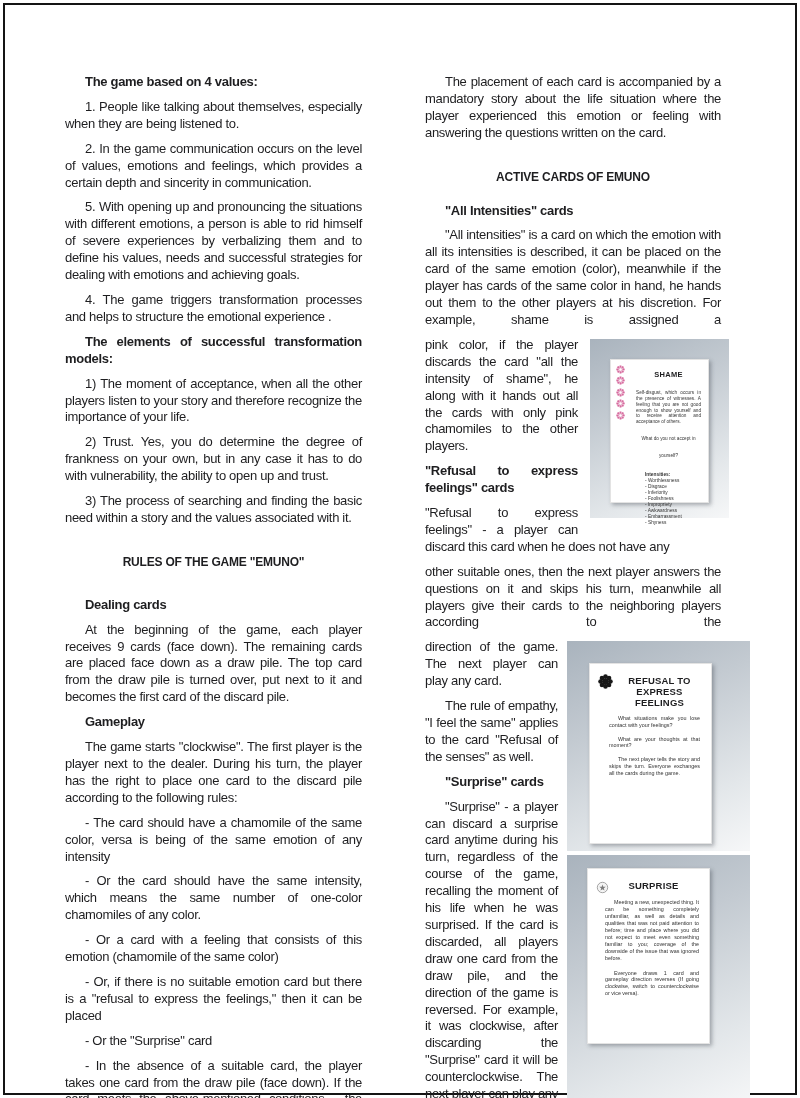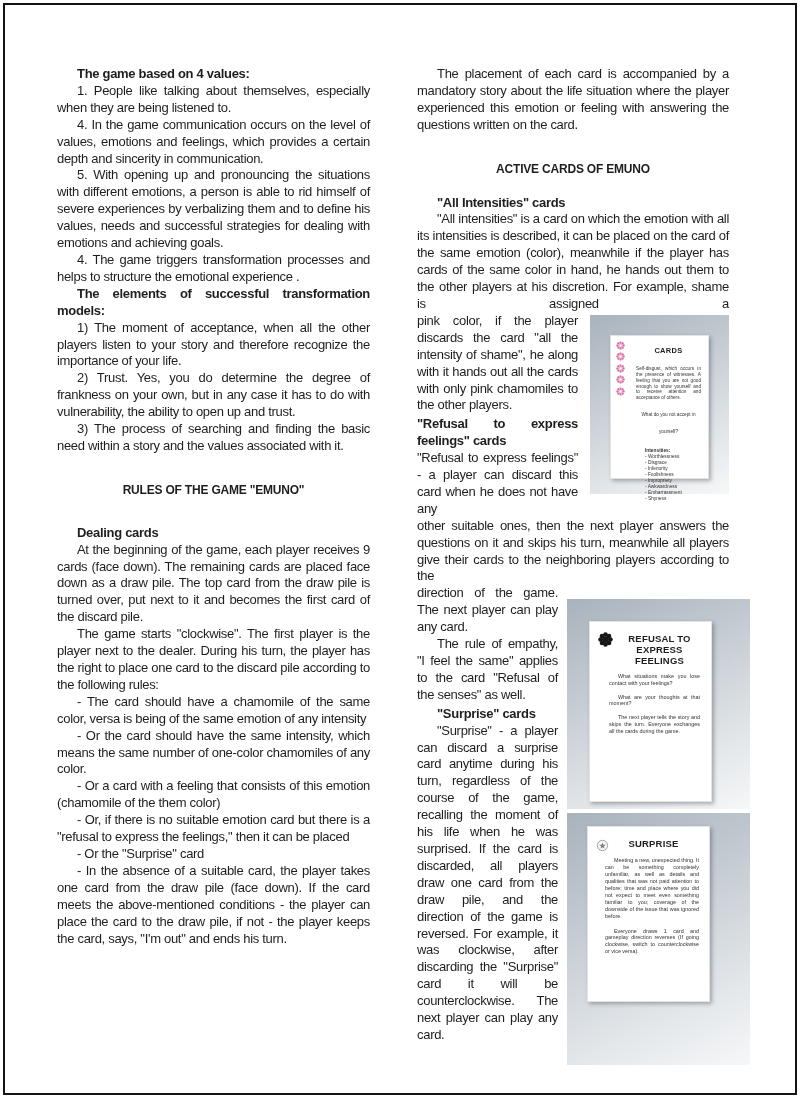--- a/index.html
+++ b/index.html
@@ -6,34 +6,34 @@
   body{background:#e9e9e9;}
   .page{
     position:relative;width:800px;height:1098px;background:#ffffff;
     overflow:hidden;font-family:"Liberation Sans",sans-serif;color:#1e1e20;
   }
   .page-frame{position:absolute;inset:3px;border:2px solid #141414;pointer-events:none;}
   .col{position:absolute;top:66px;font-size:13px;line-height:16.9px;
        letter-spacing:-0.3px;text-align:justify;}
   .col-left{left:57px;width:313px;}
   .col-right{left:417px;width:312px;}
-  .col p{margin:0;text-indent:20px;}
+  .col p{margin:8px;text-indent:20px;}
   p.cont{text-indent:0;}
   p.splitA{text-align-last:justify;}
   .b{font-weight:bold;}
   .sect-head{font-weight:bold;margin:15px 0 0;text-indent:20px;}
   .center-head{font-weight:bold;text-align:center;text-align-last:center;
     font-size:12px;margin:27px 0 26px;text-indent:0;letter-spacing:-0.2px;}
   
   .cardbox{
     float:right;box-sizing:border-box;
     background:linear-gradient(155deg,#a9b3bd 0%,#c3cad1 35%,#e3e7ea 75%,#f6f7f8 100%);
   }
   .box-shame{width:139px;height:179px;margin:2px 0 8px 12px;padding:20px 0 0 20px;}
-  .box-refusal{width:183px;height:210px;margin:14px -21px 0 9px;padding:22px 12px 0 22px;clear:right;}
+  .box-refusal{width:183px;height:210px;margin:2px -21px 0 9px;padding:22px 12px 0 22px;clear:right;}
   .box-surprise{width:183px;height:252px;margin:4px -21px 12px 9px;padding:13px 8px 0 20px;clear:right;}
   .white-card{
     background:#ffffff;border:1px solid #e3e3e3;box-sizing:border-box;position:relative;
     box-shadow:2px 2px 4px rgba(50,55,65,.38);letter-spacing:0;text-align:left;
   }
   .card-shame{width:99px;height:144px;}
   .card-refusal{width:123px;height:181px;}
   .card-surprise{width:123px;height:176px;}
   
   .chamomile-rail{position:absolute;left:5px;top:5px;width:12px;}
@@ -71,38 +71,39 @@
     </g>
   </defs>
 </svg>
 
 <div class="page">
   <div class="page-frame"></div>
 
   <div class="col col-left">
     <p class="b">The game based on 4 values:</p>
     <p>1. People like talking about themselves, especially when they are being listened to.</p>
-    <p>4. In the game communication occurs on the level of values, emotions and feelings, which provides a certain depth and sincerity in communication.</p>
+    <p>2. In the game communication occurs on the level of values, emotions and feelings, which provides a certain depth and sincerity in communication.</p>
     <p>5. With opening up and pronouncing the situations with different emotions, a person is able to rid himself of severe experiences by verbalizing them and to define his values, needs and successful strategies for dealing with emotions and achieving goals.</p>
     <p>4. The game triggers transformation processes and helps to structure the emotional experience .</p>
 
     <p class="sect-head">The elements of successful transformation models:</p>
     <p>1) The moment of acceptance, when all the other players listen to your story and therefore recognize the importance of your life.</p>
     <p>2) Trust. Yes, you do determine the degree of frankness on your own, but in any case it has to do with vulnerability, the ability to open up and trust.</p>
     <p>3) The process of searching and finding the basic need within a story and the values associated with it.</p>
 
     <div class="center-head">RULES OF THE GAME "EMUNO"</div>
 
     <p class="b">Dealing cards</p>
     <p>At the beginning of the game, each player receives 9 cards (face down). The remaining cards are placed face down as a draw pile. The top card from the draw pile is turned over, put next to it and becomes the first card of the discard pile.</p>
 
+    <p class="sect-head">Gameplay</p>
     <p>The game starts "clockwise". The first player is the player next to the dealer. During his turn, the player has the right to place one card to the discard pile according to the following rules:</p>
     <p>- The card should have a chamomile of the same color, versa is being of the same emotion of any intensity</p>
     <p>- Or the card should have the same intensity, which means the same number of one-color chamomiles of any color.</p>
-    <p>- Or a card with a feeling that consists of this emotion (chamomile of the them color)</p>
+    <p>- Or a card with a feeling that consists of this emotion (chamomile of the same color)</p>
     <p>- Or, if there is no suitable emotion card but there is a "refusal to express the feelings," then it can be placed</p>
     <p>- Or the "Surprise" card</p>
     <p>- In the absence of a suitable card, the player takes one card from the draw pile (face down). If the card meets the above-mentioned conditions - the player can place the card to the draw pile, if not - the player keeps the card, says, "I'm out" and ends his turn.</p>
   </div>
 
   <div class="col col-right">
     <p>The placement of each card is accompanied by a mandatory story about the life situation where the player experienced this emotion or feeling with answering the questions written on the card.</p>
 
     <div class="center-head">ACTIVE CARDS OF EMUNO</div>
 
@@ -127,21 +128,21 @@
           <svg class="chamomile" width="9" height="9" viewBox="0 0 20 20" style="color: rgb(215, 107, 159);">
               <use href="#flower" fill="currentColor" stroke="#ffffff" stroke-width="0.9"></use>
               <circle cx="10" cy="10" r="3.6" fill="#fff" stroke="currentColor" stroke-width="1.1"></circle>
             </svg>
           <svg class="chamomile" width="9" height="9" viewBox="0 0 20 20" style="color: rgb(215, 107, 159);">
               <use href="#flower" fill="currentColor" stroke="#ffffff" stroke-width="0.9"></use>
               <circle cx="10" cy="10" r="3.6" fill="#fff" stroke="currentColor" stroke-width="1.1"></circle>
             </svg>
         </div>
         <div class="shame-body">
-          <div class="card-title-sm">CARDS</div>
+          <div class="card-title-sm">SHAME</div>
           <div class="shame-desc">Self-disgust, which occurs in the presence of witnesses. A feeling that you are not good enough to show yourself and to receive attention and acceptance of others.</div>
           <div class="shame-q">What do you not accept in yourself?</div>
           <div class="intens">
             <div class="lbl">Intensities:</div>
             <div>- Worthlessness</div>
             <div>- Disgrace</div>
             <div>- Inferiority</div>
             <div>- Foolishness</div>
             <div>- Impropriety</div>
             <div>- Awkwardness</div>

